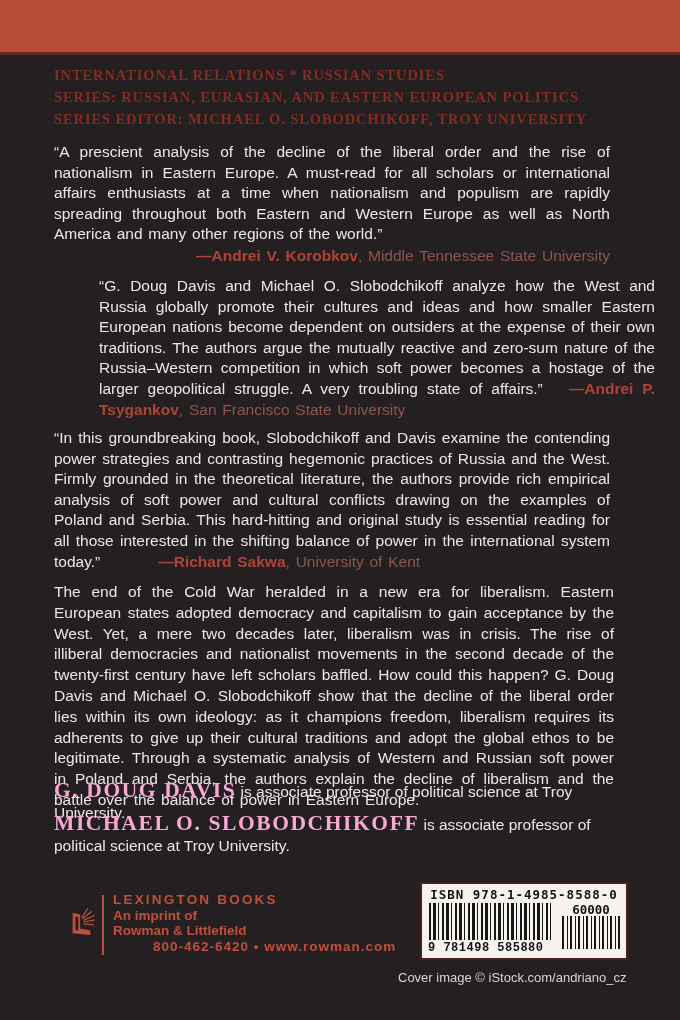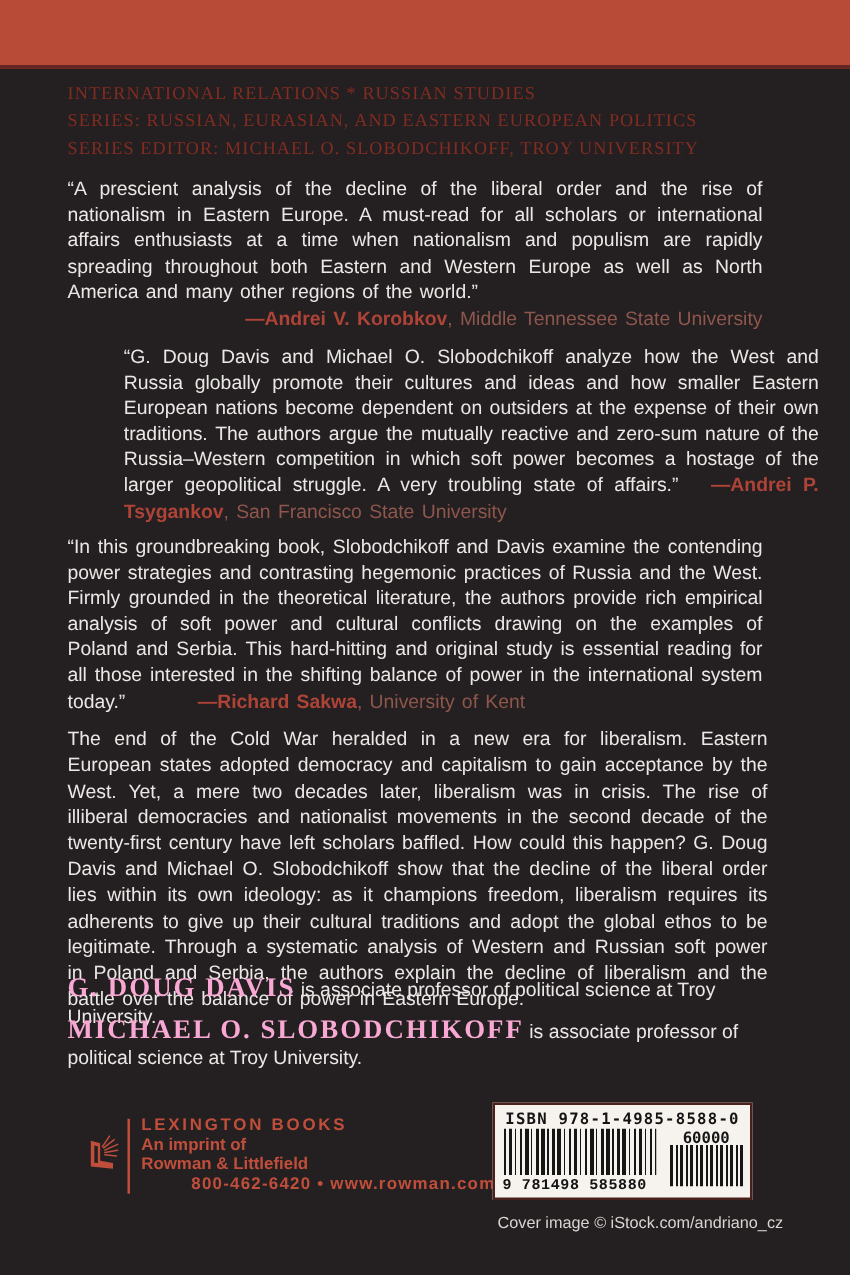--- a/index.html
+++ b/index.html
@@ -9,21 +9,21 @@
     font-family:"Liberation Sans", sans-serif;
     -webkit-font-smoothing:antialiased;
   }
   
   .band { position:absolute; left:0; top:0; width:680px; height:52px;
           background:#b84a38; border-bottom:3px solid #632620; }
 
   
   .cat-header {
     position:absolute; left:54px; top:64px; width:580px;
-    font-family:"Liberation Serif", serif; font-weight:400;
+    font-family:"Liberation Serif", serif; font-weight:700;
     font-size:14.5px; line-height:22px; letter-spacing:0.9px;
     color:#822c22;
   }
   .cat-header div { white-space:nowrap; }
 
   
   .quote {
     position:absolute; left:54px; width:556px;
     color:#eae8e6; font-size:15.5px; line-height:20.6px;
     text-align:justify; word-spacing:1.5px;
@@ -57,21 +57,21 @@
   
   .pub-logo { position:absolute; left:68px; top:906px; }
   .pub-divider { position:absolute; left:102px; top:895px; width:2px; height:60px; background:#c04e3b; }
   .pub-text { position:absolute; left:113px; top:892px; color:#c04e3b;
     font-size:13.5px; font-weight:bold; line-height:15.5px; }
   .pub-name { letter-spacing:2.2px; }
   .pub-contact { letter-spacing:1px;margin-left:40px; }
 
   
   .barcode-box {
-    position:absolute; left:394px; top:882px; width:208px; height:78px;
+    position:absolute; left:420px; top:882px; width:208px; height:78px;
     box-sizing:border-box; background:#f6f3ee; border:2px solid #4a201c;
     padding:3px 6px 0 6px;
   }
   .isbn-line {
     font-family:"DejaVu Sans Mono", monospace; font-weight:bold;
     font-size:12.5px; letter-spacing:1px; color:#141414; text-align:center;
     white-space:nowrap;
   }
   .bars-row { position:relative; height:54px; margin-top:1px; }
   .bars-main {

